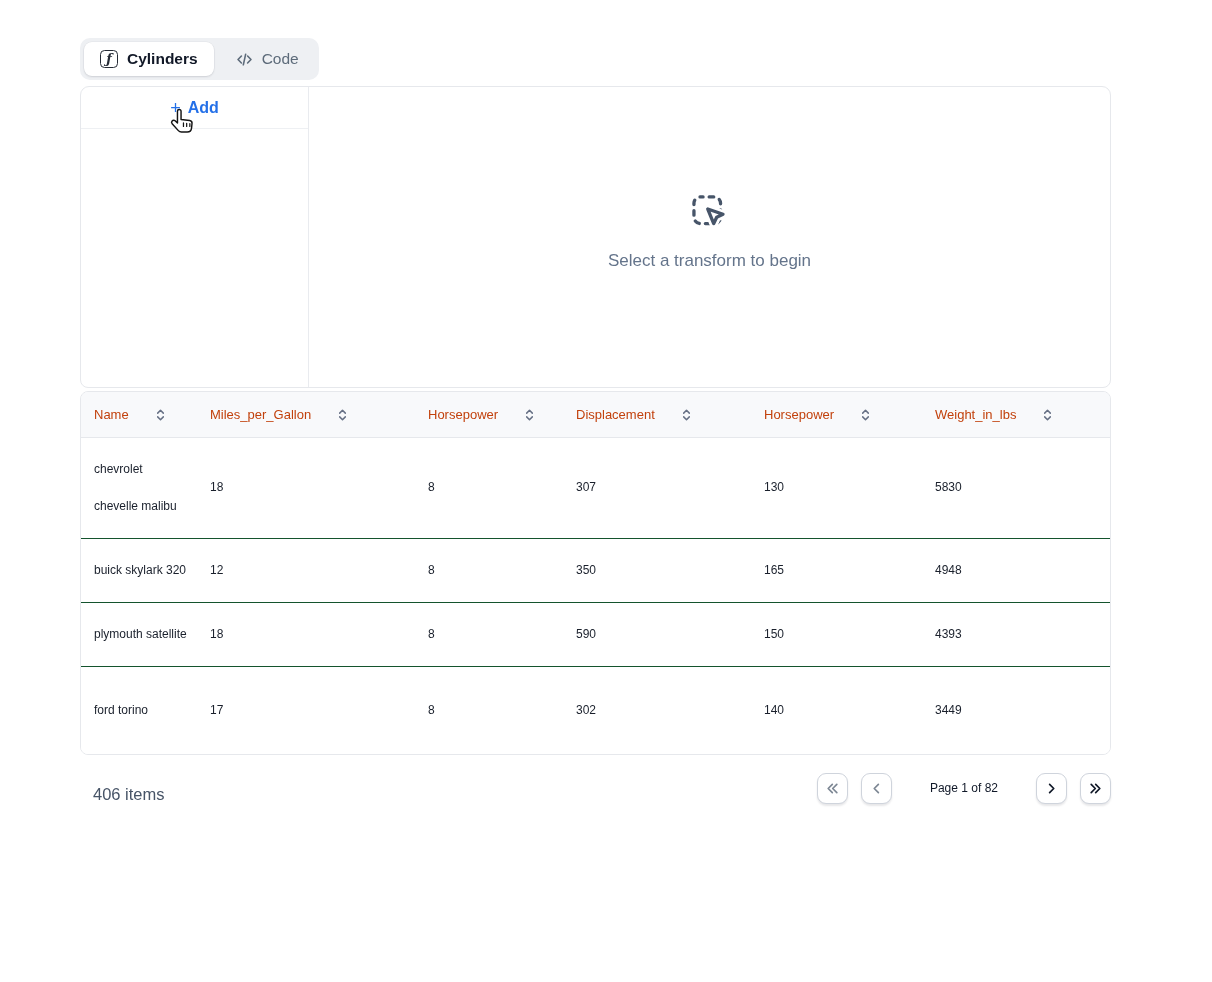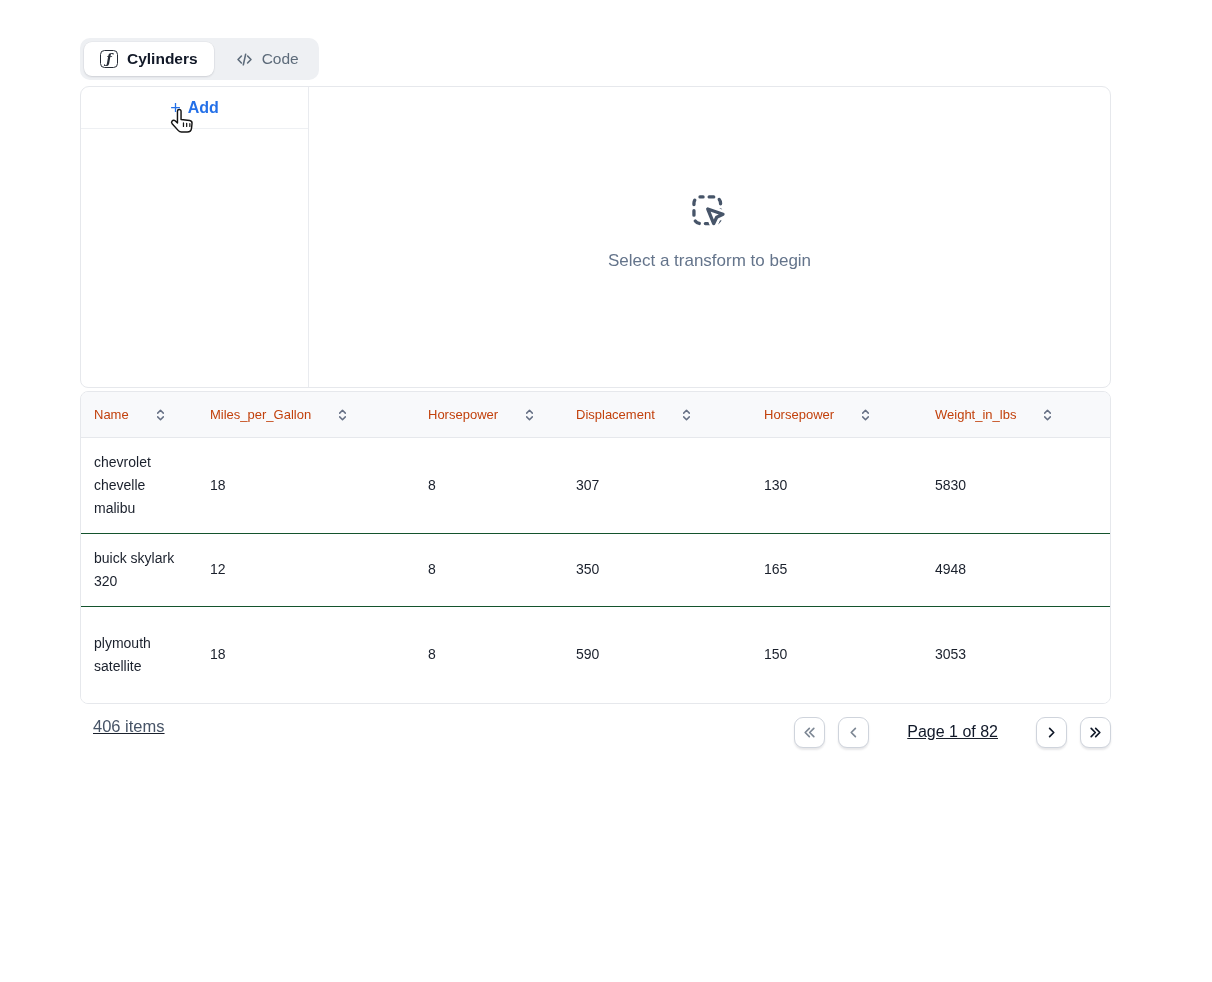--- a/index.html
+++ b/index.html
@@ -63,41 +63,41 @@
   }
   table { width:100%; border-collapse:collapse; table-layout:fixed; }
   thead th {
     background:#f8f9fb; text-align:left; font-weight:500; font-size:13px;
     color:#c2410c; padding:14px 8px 14px 13px; border-bottom:1px solid #e6e8ec;
     cursor:pointer; white-space:nowrap;
   }
   thead th .th-label { vertical-align:middle; }
   thead th svg { vertical-align:middle; margin-left:24px; }
   tbody td {
-    font-size:14px; color:#1a202c; padding:13px 10px 13px 13px;
-    vertical-align:middle; line-height:23px; word-wrap:break-word;
+    font-size:12px; color:#1a202c; padding:13px 10px 13px 13px;
+    vertical-align:middle; line-height:37px; word-wrap:break-word;
   }
   tbody tr { border-top:1px solid #14532d; background:#fff; }
   tbody tr:first-child { border-top:none; }
   tbody tr:last-child td { padding-top:25px; padding-bottom:25px; }
 
   
-  .footer { margin-top:13px; display:flex; align-items:flex-start; height:36px;text-decoration:underline; }
+  .footer { margin-top:13px; display:flex; align-items:flex-end; height:36px; }
   .items-count { font-size:16.5px; color:#475467; margin-left:13px; }
   .pager { margin-left:auto; display:flex; align-items:center; }
   .pg-btn {
     width:31px; height:31px; background:#fff; border:1px solid #cfd4dc;
     border-radius:9px; display:flex; align-items:center; justify-content:center;
     cursor:pointer; padding:0;
     box-shadow:0 2px 2px rgba(16,24,40,.10);
   }
   .pg-btn + .pg-btn { margin-left:13px; }
   .pg-btn svg { stroke:#101828; }
   .pg-btn.disabled svg { stroke:#7d8794; }
-  .page-label { font-size:16px; font-weight:500; color:#101828; margin:0 38px; }
+  .page-label { font-size:12px; font-weight:500; color:#101828; margin:0 38px; }
 </style>
 </head>
 <body>
 
 <div class="page">
 
   
   <div class="seg">
     <button class="tab active">
       <span class="fn-icon">ƒ</span>
@@ -192,21 +192,29 @@
             <td>350</td>
             <td>165</td>
             <td>4948</td>
           </tr>
           <tr>
             <td>plymouth satellite</td>
             <td>18</td>
             <td>8</td>
             <td>590</td>
             <td>150</td>
-            <td>3053</td>
+            <td>4393</td>
+          </tr>
+          <tr>
+            <td>ford torino</td>
+            <td>17</td>
+            <td>8</td>
+            <td>302</td>
+            <td>140</td>
+            <td>3449</td>
           </tr>
         </tbody>
     </table>
   </div>
 
   
   <div class="footer">
     <div class="items-count">406 items</div>
     <div class="pager">
       <button class="pg-btn disabled">

